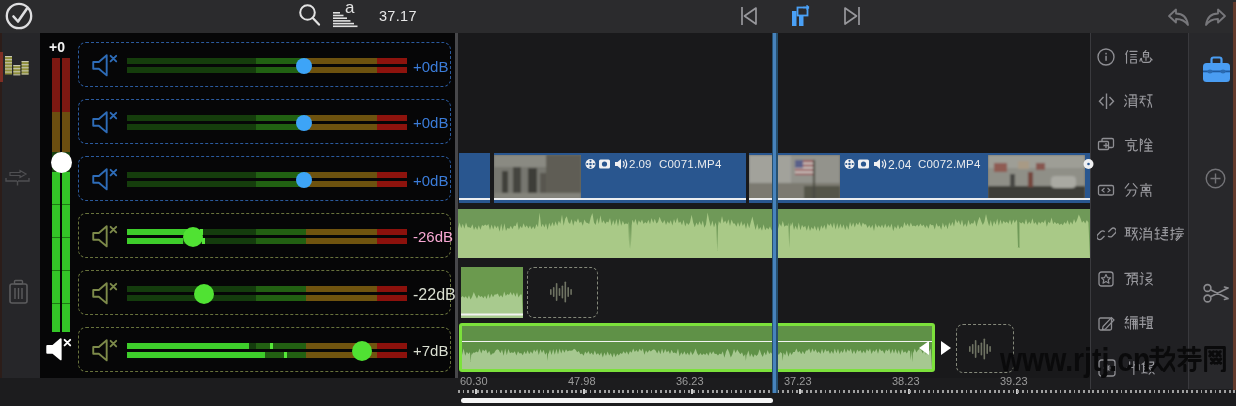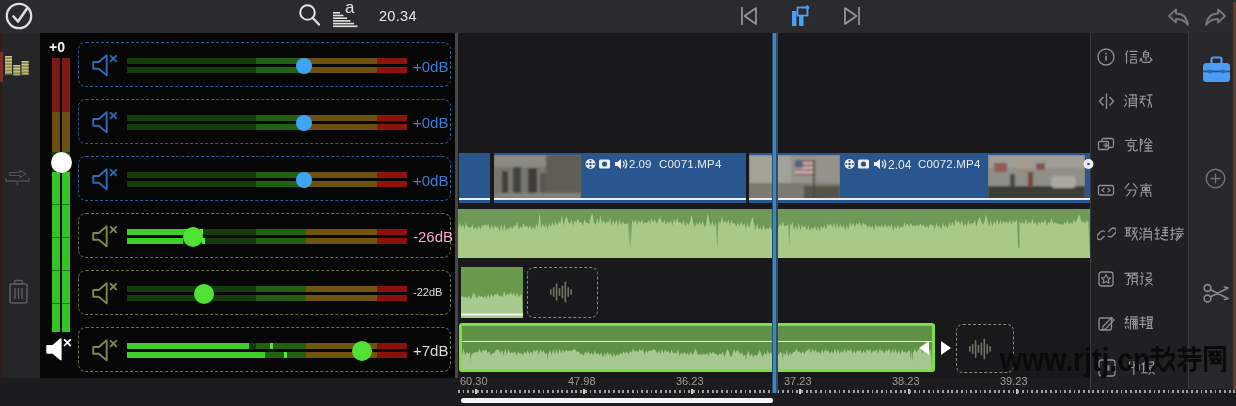--- a/index.html
+++ b/index.html
@@ -28,21 +28,21 @@
     </svg>
 <svg class="abs" style="left:333px;top:2px;" width="30" height="28" viewBox="0 0 30 28">
       <rect x="0" y="10.0" width="7" height="1.6" fill="#e2e2e2"></rect>
       <rect x="0" y="12.7" width="10.5" height="1.6" fill="#e2e2e2"></rect>
       <rect x="0" y="15.4" width="14" height="1.6" fill="#e2e2e2"></rect>
       <rect x="0" y="18.1" width="17.5" height="1.6" fill="#e2e2e2"></rect>
       <rect x="0" y="20.8" width="21" height="1.6" fill="#e2e2e2"></rect>
       <rect x="0" y="23.5" width="24.5" height="1.6" fill="#e2e2e2"></rect>
       <text x="12" y="11" font-family="Liberation Sans" font-size="17" fill="#e2e2e2">a</text>
     </svg>
-<div class="txt" style="left:379px;top:8px;font-size:14.5px;color:#e8e8e8;letter-spacing:0.3px;">20.34</div>
+<div class="txt" style="left:379px;top:8px;font-size:14.5px;color:#e8e8e8;letter-spacing:0.3px;">37.17</div>
 <svg class="abs" style="left:740px;top:6px;" width="18" height="20" viewBox="0 0 18 20">
       <path d="M2 1 V19 M16 2 L4.5 10 L16 18 Z" fill="none" stroke="#98989c" stroke-width="1.7" stroke-linejoin="round"></path>
     </svg>
 <svg class="abs" style="left:791px;top:5px;" width="20" height="22" viewBox="0 0 20 22">
       <rect x="1" y="6" width="4.5" height="15" fill="#4aa0f5"></rect>
       <rect x="8" y="11" width="4.5" height="10" fill="#4aa0f5"></rect>
       <rect x="6.5" y="2.5" width="10" height="8" fill="none" stroke="#4aa0f5" stroke-width="1.8"></rect>
       <path d="M12 1 h6 M18 1 l-2.5 -2 M18 1 l-2.5 2" stroke="#4aa0f5" stroke-width="1.6" fill="none" transform="translate(0,1.5)"></path>
     </svg>
 <svg class="abs" style="left:843px;top:6px;" width="18" height="20" viewBox="0 0 18 20">
@@ -188,21 +188,21 @@
     </svg>
 <div class="abs" style="left:127px;top:286.0px;width:129px;height:6px;background:#143c0d;"></div>
 <div class="abs" style="left:256px;top:286.0px;width:50px;height:6px;background:#226012;"></div>
 <div class="abs" style="left:306px;top:286.0px;width:71px;height:6px;background:#70540f;"></div>
 <div class="abs" style="left:377px;top:286.0px;width:30px;height:6px;background:#8c110c;"></div>
 <div class="abs" style="left:127px;top:295.0px;width:129px;height:6px;background:#143c0d;"></div>
 <div class="abs" style="left:256px;top:295.0px;width:50px;height:6px;background:#226012;"></div>
 <div class="abs" style="left:306px;top:295.0px;width:71px;height:6px;background:#70540f;"></div>
 <div class="abs" style="left:377px;top:295.0px;width:30px;height:6px;background:#8c110c;"></div>
 <div class="abs" style="left:194px;top:283.5px;width:20px;height:20px;border-radius:50%;background:#50e233;"></div>
-<div class="txt" style="left:413px;top:286px;font-size:11px;color:#dadfd2;">-22dB</div>
+<div class="txt" style="left:413px;top:286px;font-size:16px;color:#dadfd2;">-22dB</div>
 <div class="abs" style="left:78px;top:327px;width:371px;height:43px;border:1.5px dashed #68723c;border-radius:8px;"></div>
 <svg class="abs" style="left:91px;top:338px;" width="28" height="24" viewBox="0 0 28 24">
       <g transform="scale(1.12)">
         <path d="M2 8 h5 l7 -6 v18 l-7 -6 h-5 Z" fill="none" stroke="#7d8a4a" stroke-width="1.7" stroke-linejoin="round"></path>
         <path d="M17.5 2.5 l5 5 M22.5 2.5 l-5 5" stroke="#7d8a4a" stroke-width="1.7" stroke-linecap="round"></path>
       </g>
     </svg>
 <div class="abs" style="left:127px;top:343.0px;width:129px;height:6px;background:#143c0d;"></div>
 <div class="abs" style="left:256px;top:343.0px;width:50px;height:6px;background:#226012;"></div>
 <div class="abs" style="left:306px;top:343.0px;width:71px;height:6px;background:#70540f;"></div>

